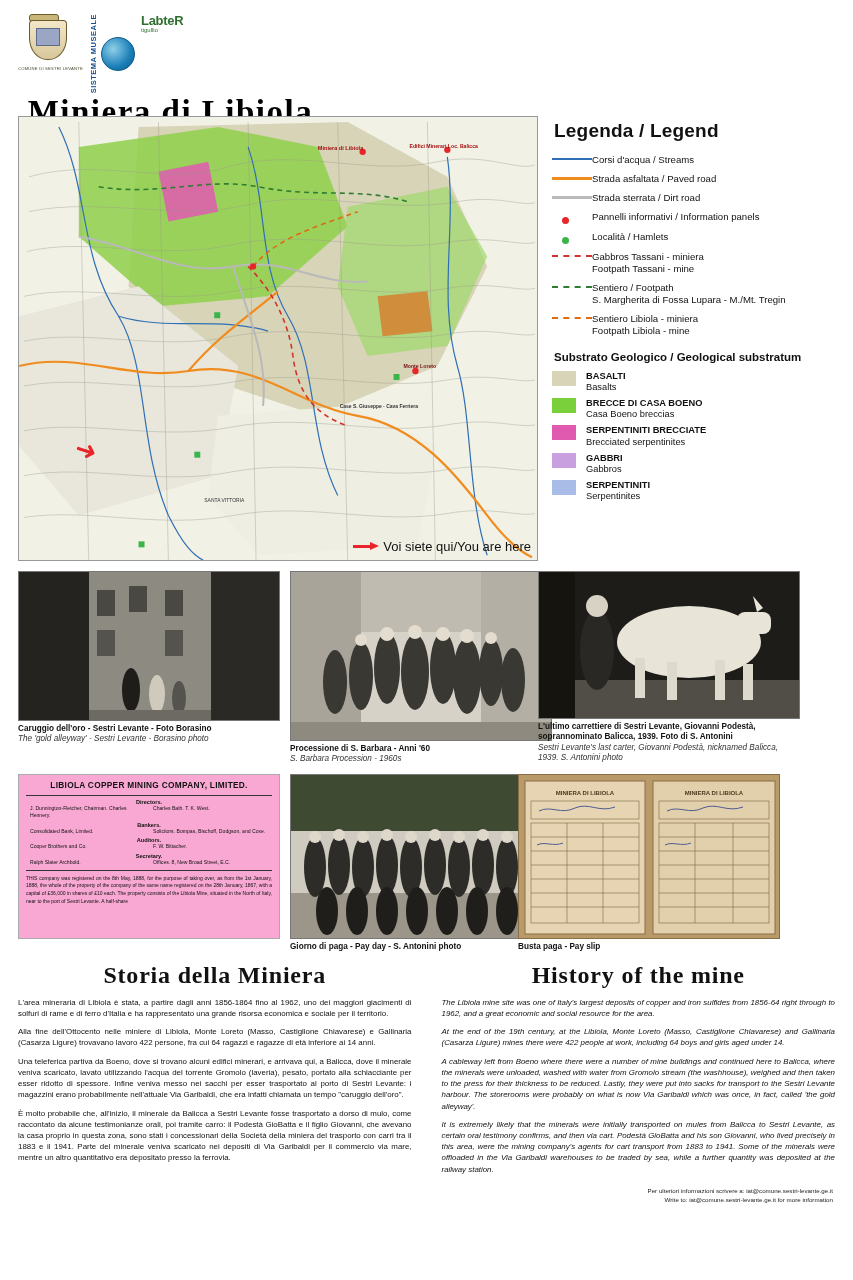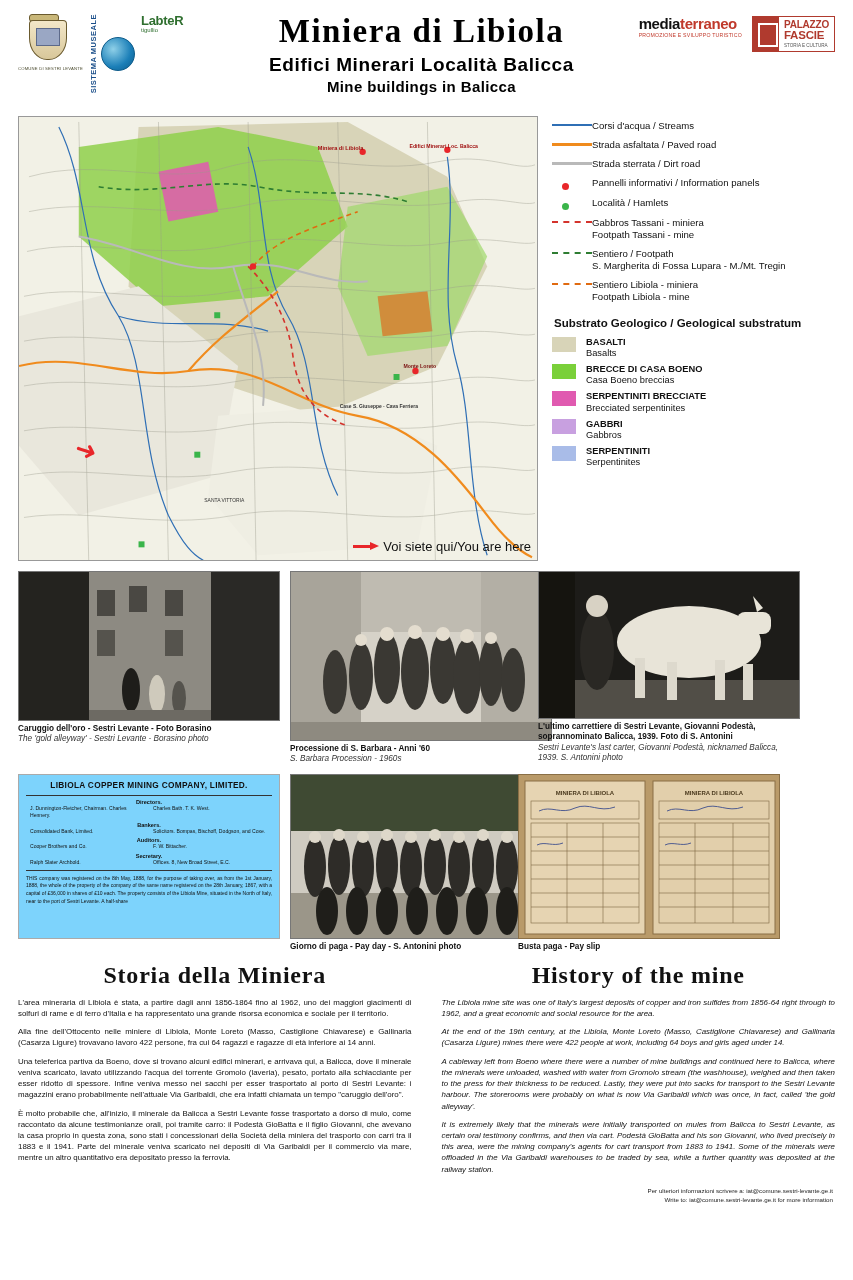--- a/index.html
+++ b/index.html
@@ -8,21 +8,21 @@
     width: 853px; height: 1280px;
     background: #ffffff;
     font-family: "Liberation Sans", sans-serif;
     color: #111;
     position: relative;
     overflow: hidden;
   }
   .page { position: relative; width: 853px; height: 1280px; padding: 0 18px; }
 
   
-  .header { display: flex; align-items: flex-start; padding-top: 12px; height: 110px; }
+  .header { display: flex; align-items: flex-start; padding-top: 12px; height: 110px; flex-direction: column; }
   .logos-left { display:flex; align-items:flex-start; gap:6px; width: 200px; padding-top: 2px;}
   .logo-box { display:flex; flex-direction:column; align-items:center; }
   .crest { width: 44px; height: 52px; }
   .crest-shield {
     width: 38px; height: 40px; background: linear-gradient(#f3e7c8,#d8c79a);
     border: 1.5px solid #6a5a2e; border-radius: 4px 4px 18px 18px/4px 4px 22px 22px;
     position: relative;
   }
   .crest-shield:after {
     content:""; position:absolute; left:6px; right:6px; top:7px; height:16px;
@@ -95,21 +95,21 @@
 
   
   .photos { display:flex; gap:10px; margin-top:10px; }
   .ph { position:relative; }
   .ph-img { border:1px solid #777; background:#2a2a2a; position:relative; overflow:hidden; }
   .cap { font-size:8.2px; line-height:1.25; margin-top:3px; }
   .cap b { font-weight:bold; }
   .cap i { font-style:italic; color:#333; }
 
   .photos2 { display:flex; gap:10px; margin-top:9px; align-items:flex-start;}
-  .doc-box { width:262px; height:165px; border:1px solid #aaa; background:#7dd3fc; padding:5px 7px; overflow:hidden;}
+  .doc-box { width:262px; height:165px; border:1px solid #aaa; background:#f9a8d4; padding:5px 7px; overflow:hidden;}
   .doc-title { font-size:8.3px; font-weight:bold; text-align:center; letter-spacing:.3px; margin-bottom:5px;}
   .doc-hr { border-top:1px solid #333; margin:3px 0; }
   .doc-row { display:flex; font-size:5.1px; line-height:1.5; }
   .doc-col { width:50%; padding:0 4px; }
   .doc-sec { text-align:center; font-size:5.6px; font-weight:bold; margin-top:2px;}
   .doc-para { font-size:5.0px; line-height:1.55; text-align:justify; margin-top:4px;}
 
   
   .storia { display:flex; gap:30px; margin-top:8px; }
   .col { width:50%; }
@@ -245,20 +245,21 @@
         <text x="186" y="386" font-family="Liberation Sans, sans-serif" font-size="5" fill="#333">SANTA VITTORIA</text>
       </svg>
       <div class="bigarrow">➜</div>
       <div class="youarehere">
         <span class="arrow-red"></span>
         <span>Voi siete qui/You are here</span>
       </div>
     </div>
 
     <div class="legend">
+      <h2>Legenda / Legend</h2>
 
       <div class="leg-row">
         <div class="leg-key">
             <div class="line-blue"></div>
           </div>
         <div class="leg-label"><span>Corsi d'acqua / Streams</span></div>
       </div>
       <div class="leg-row">
         <div class="leg-key">
             <div class="line-orange"></div>

